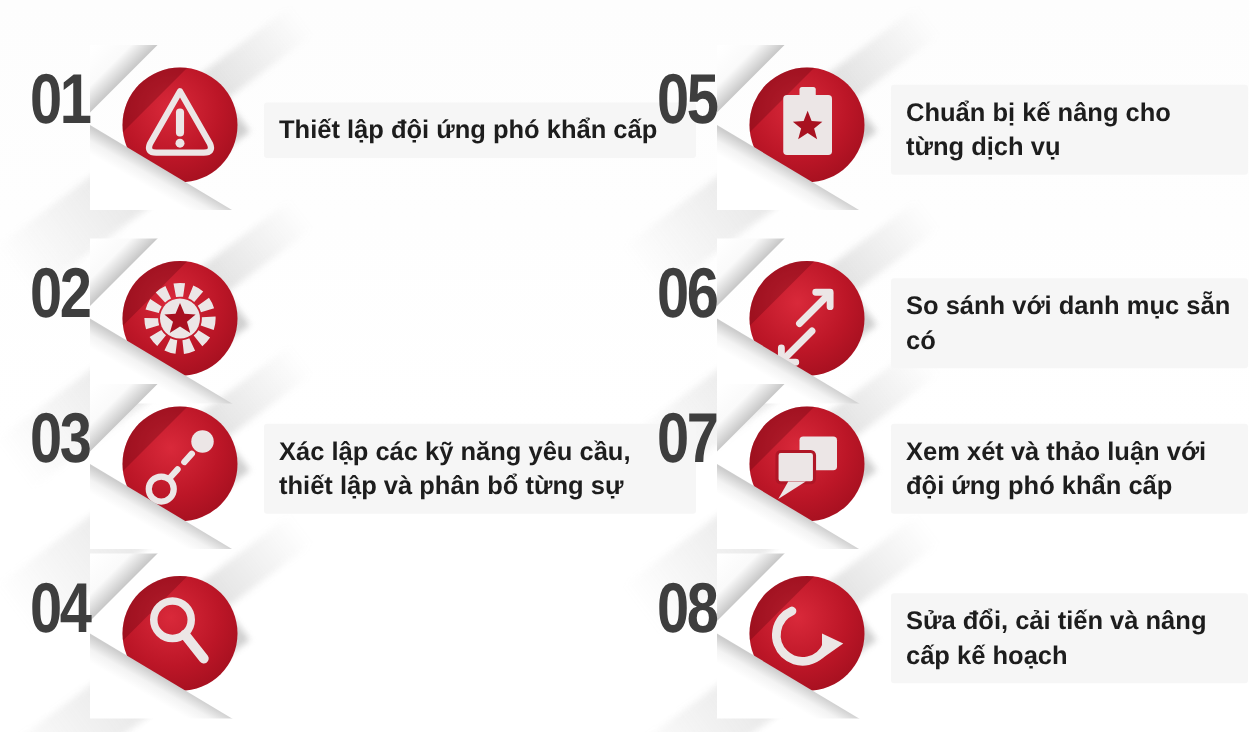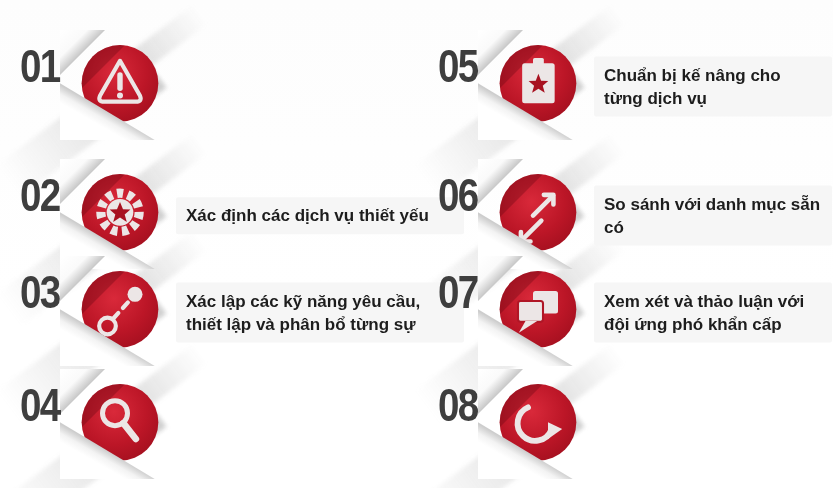--- a/index.html
+++ b/index.html
@@ -78,38 +78,38 @@
         <polygon points="68,-12 -12,68 8,88 88,8" clip-path="url(#circClip)" fill="rgba(88,4,14,.30)"></polygon>
         <g stroke="#ece6e6" stroke-width="5" fill="none" stroke-linejoin="round" stroke-linecap="round">
           <path d="M72 37 L96 79 Q99 86 91 86 L53 86 Q45 86 48 79 Z"></path>
           <line x1="72" y1="54" x2="72" y2="70" stroke-width="6.5"></line>
         </g>
         <circle cx="72" cy="78.5" r="3.6" fill="#ece6e6"></circle>
         <polygon points="-12,-12 66,-12 -12,66" fill="url(#gTop)"></polygon>
         <polygon points="-20,52 142,149 142,154 -20,154" fill="url(#gBot)"></polygon>
       </svg>
     </div>
+    <div class="label">Thiết lập đội ứng phó khẩn cấp</div>
   </div>
 
   <div class="item c0 r1">
     <div class="streak"></div>
     <div class="streak-top"></div>
     <div class="num">02</div>
     <div class="graphic">
       <svg viewBox="0 0 132 132">
         <circle cx="72" cy="64" r="46" fill="url(#redG)"></circle>
         <polygon points="68,-12 -12,68 8,88 88,8" clip-path="url(#circClip)" fill="rgba(88,4,14,.30)"></polygon>
         <circle cx="72" cy="64" r="23" fill="none" stroke="#ece6e6" stroke-width="11" stroke-dasharray="7.5 5.5"></circle>
         <circle cx="72" cy="64" r="16" fill="#ece6e6"></circle>
         <path d="M72 51.5 L75.6 60.2 L84.5 60.7 L77.6 66.6 L80.2 75.5 L72 70.3 L63.8 75.5 L66.4 66.6 L59.5 60.7 L68.4 60.2 Z" fill="#a81120"></path>
         <polygon points="-12,-12 66,-12 -12,66" fill="url(#gTop)"></polygon>
         <polygon points="-20,52 142,149 142,154 -20,154" fill="url(#gBot)"></polygon>
       </svg>
     </div>
-    <div class="label">Xác định các dịch vụ thiết yếu</div>
   </div>
 
   <div class="item c0 r2">
     <div class="streak"></div>
     <div class="streak-top"></div>
     <div class="num">03</div>
     <div class="graphic">
       <svg viewBox="0 0 132 132">
         <circle cx="72" cy="64" r="46" fill="url(#redG)"></circle>
         <polygon points="68,-12 -12,68 8,88 88,8" clip-path="url(#circClip)" fill="rgba(88,4,14,.30)"></polygon>
@@ -209,15 +209,16 @@
     <div class="graphic">
       <svg viewBox="0 0 132 132">
         <circle cx="72" cy="64" r="46" fill="url(#redG)"></circle>
         <polygon points="68,-12 -12,68 8,88 88,8" clip-path="url(#circClip)" fill="rgba(88,4,14,.30)"></polygon>
         <path d="M60 46 A21 21 0 1 0 88 73" fill="none" stroke="#ece6e6" stroke-width="7" stroke-linecap="round"></path>
         <polygon points="84,64 101,72 84,84" fill="#ece6e6"></polygon>
         <polygon points="-12,-12 66,-12 -12,66" fill="url(#gTop)"></polygon>
         <polygon points="-20,52 142,149 142,154 -20,154" fill="url(#gBot)"></polygon>
       </svg>
     </div>
+    <div class="label">Sửa đổi, cải tiến và nâng cấp kế hoạch</div>
   </div>
 
 </div>
 
 </body></html>

